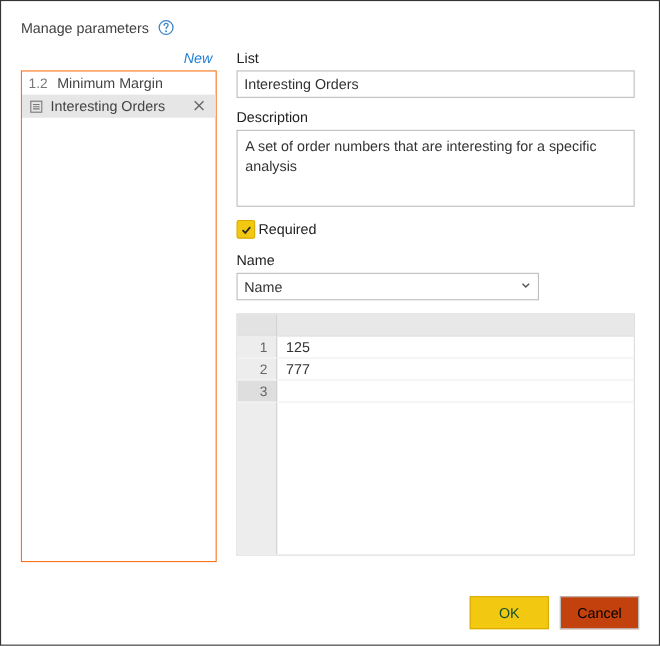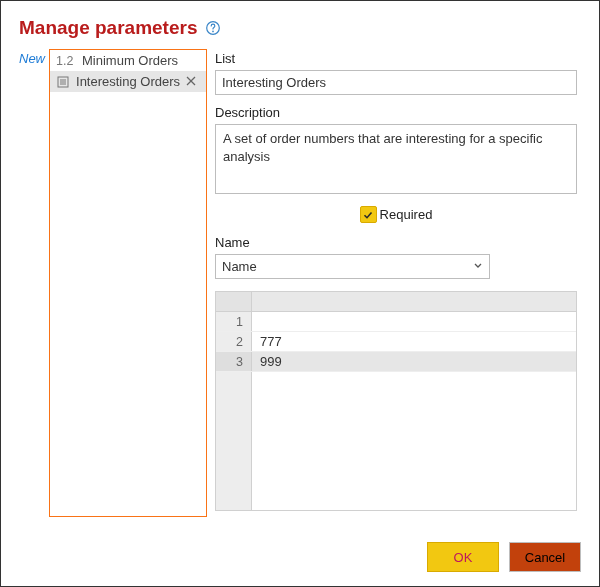--- a/index.html
+++ b/index.html
@@ -8,28 +8,28 @@
     width: 600px; height: 587px;
     font-family: "Segoe UI", Arial, sans-serif;
     font-size: 13px;
     color: #222;
     border: 1px solid #333;
     background: #fff;
     position: relative;
   }
   .dlg { padding: 16px 18px 0 18px; }
   .title-row { display: flex; align-items: center; gap: 8px; margin-bottom: 10px; }
-  .title { font-size: 19px; font-weight: 700; color: #b91c1c; }
+  .title { font-size: 13px; font-weight: 400; color: #404040; }
   .help-icon { width:16px; height:16px; display:inline-flex; align-items:center; justify-content:center; }
   .help-icon svg { display:block; }
 
   .body { display: flex; gap: 18px; height: 468px; }
 
   
-  .left { width: 178px; display:flex; flex-direction:row; }
+  .left { width: 178px; display:flex; flex-direction:column; }
   .new-row { text-align: right; padding: 2px 4px 4px 0; }
   .new-link { color:#1f7cd6; font-size:13px; cursor:pointer; font-style: italic; }
   .param-list {
     border:1px solid #f97316; flex:1; background:#fff; font-size:13px;
   }
   .param-item {
     display:flex; align-items:center; gap:6px;
     padding:3px 6px; border-bottom:0; color:#444;
   }
   .param-item.selected { background:#e6e6e6; }
@@ -43,21 +43,21 @@
   .field-label { font-size:13px; color:#222; margin-top:2px; margin-bottom:2px; }
   .text-input {
     width:100%; border:1px solid #bdbdbd; padding:4px 6px;
     font-size:13px; font-family:inherit; color:#333; outline:none;
   }
   .textarea {
     width:100%; height:70px; border:1px solid #bdbdbd; padding:5px 7px;
     font-size:13px; font-family:inherit; color:#333; resize:none; outline:none;
     line-height:1.35;
   }
-  .check-row { display:flex; align-items:center; gap:3px; margin:10px 0 8px 0;justify-content:center; }
+  .check-row { display:flex; align-items:center; gap:3px; margin:10px 0 8px 0; }
   .checkbox {
     width:17px; height:17px; background:#f2c811; border:1px solid #d9aa00;
     border-radius:2px; display:inline-flex; align-items:center; justify-content:center;
     cursor:pointer;
   }
   .checkbox svg { display:block; }
   .check-label { font-size:13px; color:#222; }
 
   .select-box {
     position:relative;
@@ -96,21 +96,21 @@
 
   
   .footer {
     position:absolute; right:18px; bottom:14px; display:flex; gap:10px;
   }
   .btn {
     min-width:72px; height:30px; border:1px solid #bdbdbd; background:#c2410c;
     font-size:13px; font-family:inherit; cursor:pointer; padding:0 14px;
     display:inline-flex; align-items:center; justify-content:center;
   }
-  .btn-primary { background:#f2c811; border-color:#d9aa00; color:#be185d; }
+  .btn-primary { background:#f2c811; border-color:#d9aa00; color:#14532d; }
 </style>
 </head>
 <body>
 
 <div class="dlg">
 
   <div class="title-row">
     <span class="title">Manage parameters</span>
     <span class="help-icon">
       <svg width="16" height="16" viewBox="0 0 16 16">
@@ -124,21 +124,21 @@
   <div class="body">
 
     <div class="left">
       <div class="new-row">
         <span class="new-link">New</span>
       </div>
       <div class="param-list">
 
         <div class="param-item">
           <span class="param-prefix">1.2</span>
-          <span class="param-label">Minimum Orders</span>
+          <span class="param-label">Minimum Margin</span>
         </div>
 
         <div class="param-item selected">
           <span class="param-icon">
             <svg width="12" height="12" viewBox="0 0 12 12">
               <rect x="1" y="1" width="10" height="10" fill="none" stroke="#777" stroke-width="1"></rect>
               <line x1="3" y1="4" x2="9" y2="4" stroke="#777" stroke-width="1"></line>
               <line x1="3" y1="6" x2="9" y2="6" stroke="#777" stroke-width="1"></line>
               <line x1="3" y1="8" x2="9" y2="8" stroke="#777" stroke-width="1"></line>
             </svg>
@@ -183,28 +183,28 @@
       </div>
 
       <div class="grid-wrap">
         <div class="grid-header">
           <div class="grid-gutter-h"></div>
           <div class="grid-col-h"></div>
         </div>
         <div class="grid-body">
           <div class="grid-row">
             <div class="grid-gutter">1</div>
+            <div class="grid-cell">125</div>
           </div>
           <div class="grid-row">
             <div class="grid-gutter">2</div>
             <div class="grid-cell">777</div>
           </div>
           <div class="grid-row sel">
             <div class="grid-gutter">3</div>
-            <div class="grid-cell">999</div>
           </div>
           <div class="grid-filler" style="height:calc(100% - 60px)">
             <div class="grid-gutter"></div>
             <div class="grid-cell"></div>
           </div>
         </div>
       </div>
 
     </div>
   </div>

